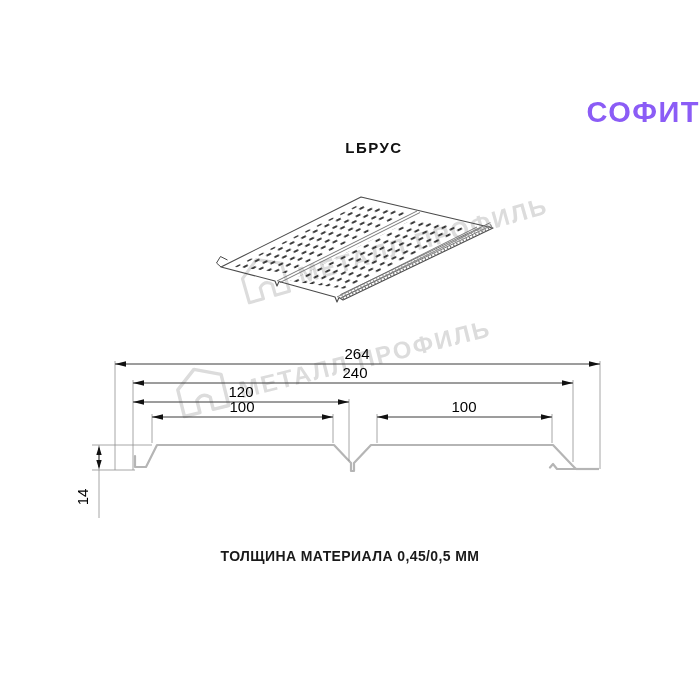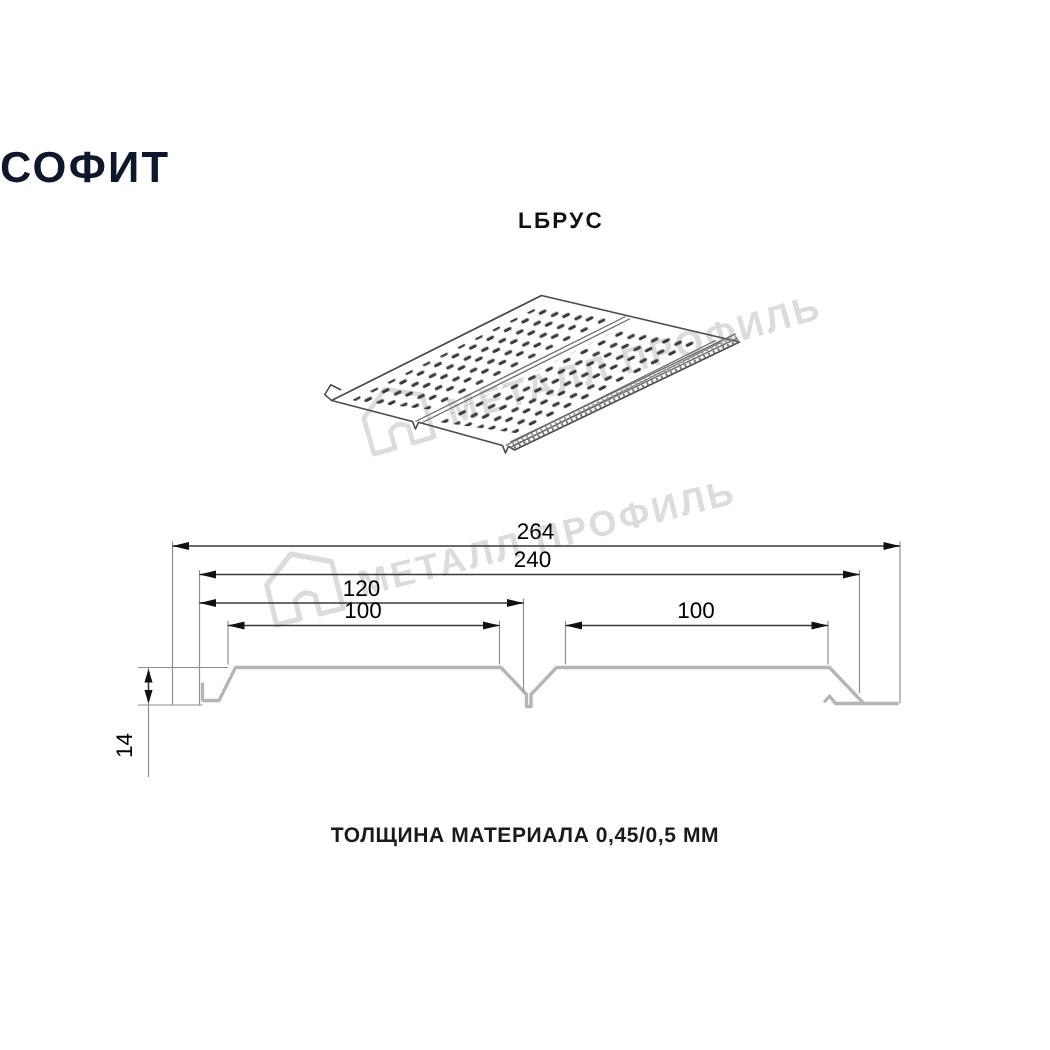--- a/index.html
+++ b/index.html
@@ -2,21 +2,21 @@
 <html><head>
 <meta charset="utf-8">
 <style>
   html,body{margin:0;padding:0;background:#fff;}
   .page{
     position:relative;width:700px;height:700px;background:#ffffff;overflow:hidden;
     font-family:"Liberation Sans", sans-serif;color:#000;
   }
   .title{
     position:absolute;top:96px;left:0;width:700px;margin:0;
-    text-align:left;font-size:29px;font-weight:bold;letter-spacing:1.5px;color:#0f172a;z-index:3;
+    text-align:right;font-size:29px;font-weight:bold;letter-spacing:1.5px;color:#8b5cf6;z-index:3;
   }
   .subtitle{
     position:absolute;top:139px;left:0;width:700px;
     text-align:center;font-size:15px;font-weight:bold;letter-spacing:1.5px;color:#111;z-index:3;padding-left:24px;
   }
   .footer-note{
     position:absolute;top:548px;left:0;width:700px;
     text-align:center;font-size:14px;font-weight:600;letter-spacing:0.4px;color:#1a1a1a;z-index:3;
   }
   .watermark{

